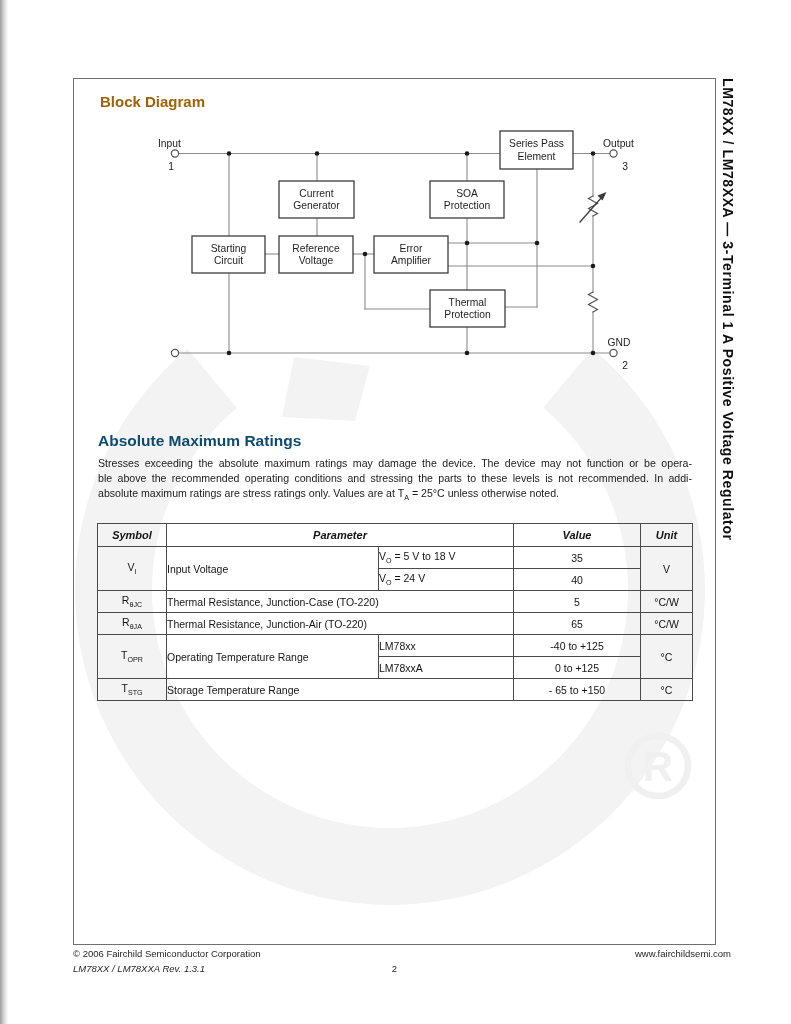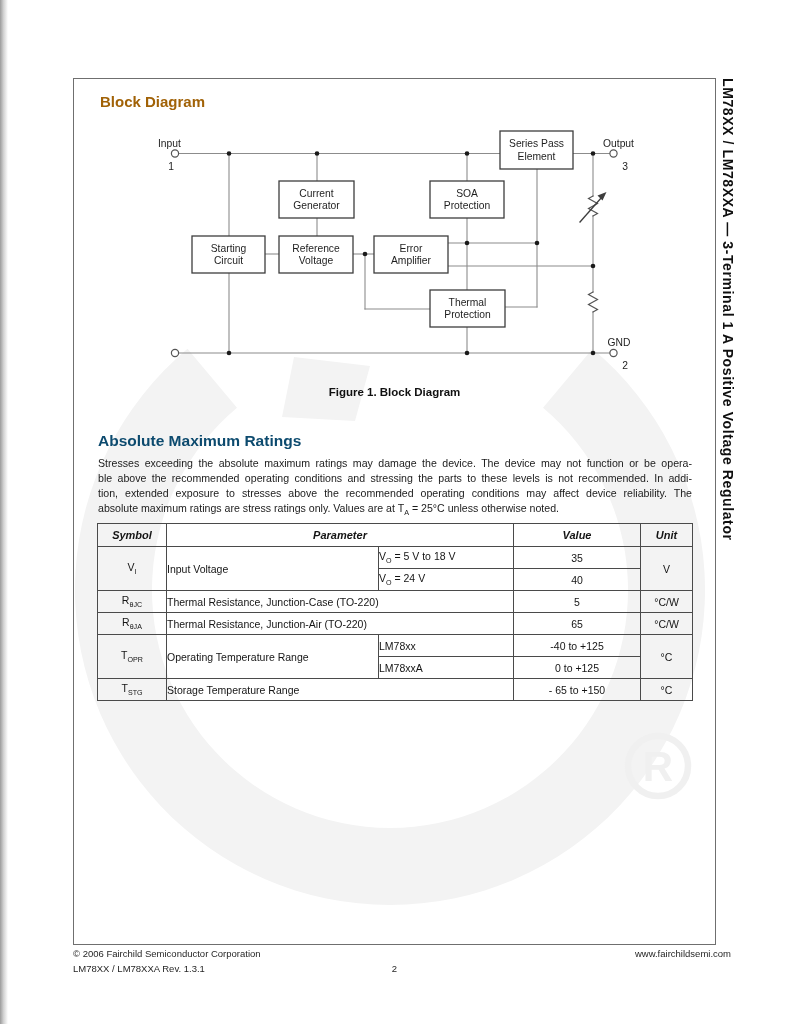--- a/index.html
+++ b/index.html
@@ -26,21 +26,21 @@
   table.ratings{position:absolute;left:97px;top:523px;width:595px;border-collapse:collapse;
     table-layout:fixed;font-size:10.5px;color:#141414;background:transparent;}
   table.ratings th,table.ratings td{border:1px solid #4a4a4a;padding:0;}
   table.ratings th{font-size:11px;font-weight:bold;height:22px;text-align:center;font-style:italic;}
   table.ratings td{height:21px;}
   td.c{text-align:center;}
   td.l{padding-left:8px;text-align:left;}
   .ft{position:absolute;font-size:9.5px;color:#262626;}
   .ft-copy{left:73px;top:948px;}
   .ft-web{right:60px;top:948px;}
-  .ft-rev{left:73px;top:963px;}
+  .ft-rev{left:73px;top:963px;font-style:italic;}
   .ft-page{left:73px;top:963px;width:643px;text-align:center;}
 </style>
 </head>
 <body>
 
 <div class="page">
 
   <div class="edge-strip"></div>
 
   <svg class="overlay" viewBox="0 0 791 1024">
@@ -151,28 +151,26 @@
       </g>
     </g>
   </svg>
 
   <div class="content-frame"></div>
 
   <div class="sidebar-title">LM78XX / LM78XXA — 3-Terminal 1 A Positive Voltage Regulator</div>
 
   <div class="h-block">Block Diagram</div>
 
-  <div class="fig-caption">Figure 1. Block Diagram</div>
 
   <div class="h-amr">Absolute Maximum Ratings</div>
 
   <div class="intro">
     <div class="jline">Stresses exceeding the absolute maximum ratings may damage the device. The device may not function or be opera-</div>
     <div class="jline">ble above the recommended operating conditions and stressing the parts to these levels is not recommended. In addi-</div>
-    <div class="jline">tion, extended exposure to stresses above the recommended operating conditions may affect device reliability. The</div>
     <div class="lline"><span>absolute maximum ratings are stress ratings only. Values are at T</span><sub>A</sub><span> = 25°C unless otherwise noted.</span></div>
   </div>
 
   <table class="ratings">
     <colgroup>
         <col style="width:69px">
         <col style="width:212px">
         <col style="width:135px">
         <col style="width:127px">
         <col style="width:52px">

